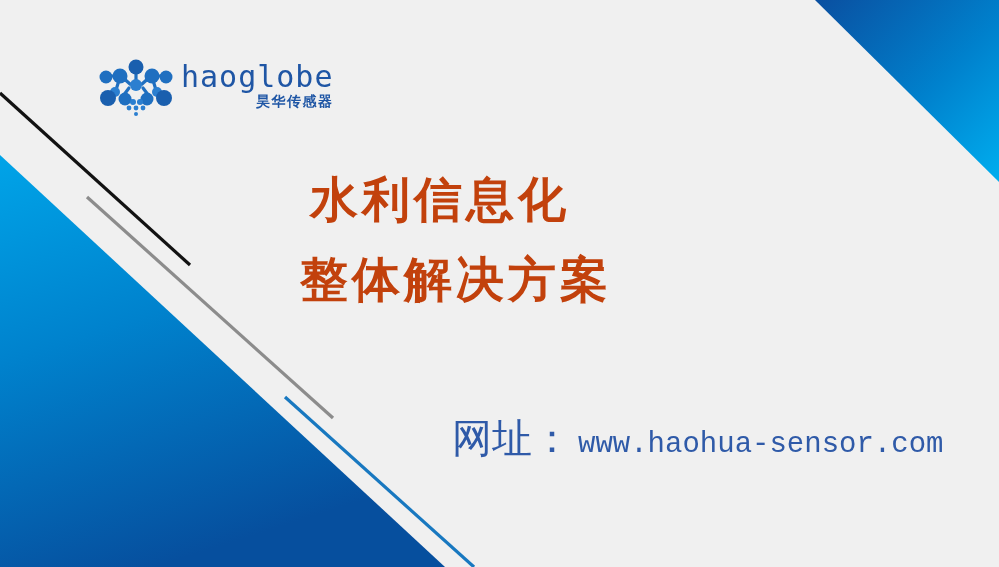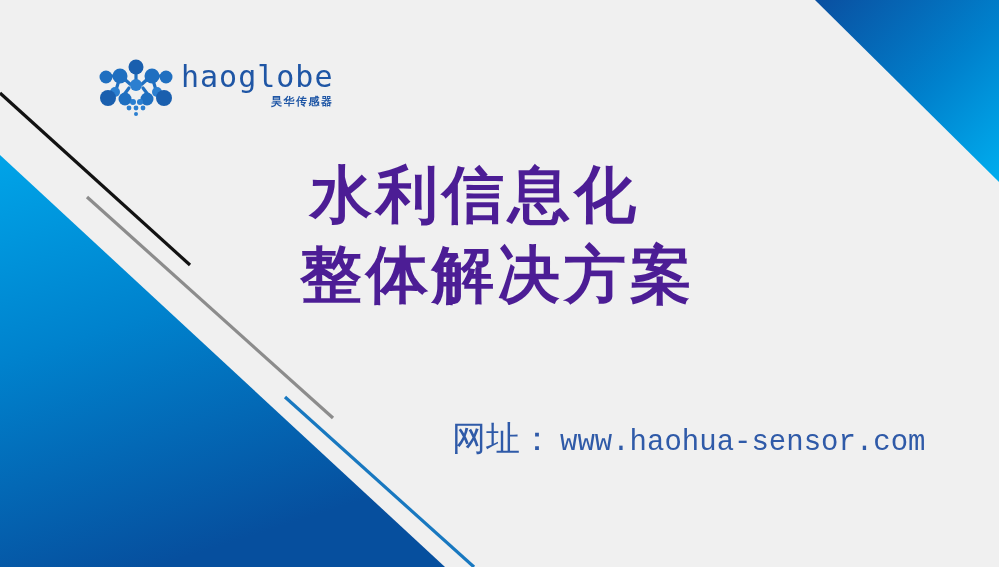--- a/index.html
+++ b/index.html
@@ -48,60 +48,60 @@
     font-family: "DejaVu Sans Mono", "Liberation Mono", monospace;
     font-size: 30px;
     line-height: 32px;
     letter-spacing: 1px;
     font-weight: 500;
     color: #1f56a5;
     text-align: center;
   }
   .logo-sub {
     font-family: "DejaVu Sans", sans-serif;
-    font-size: 11px;
+    font-size: 14px;
     line-height: 15px;
     letter-spacing: 1.5px;
     font-weight: 700;
     color: #1f56a5;
     margin-top: 1px;
   }
 
   
   .title-wrap {
     position: absolute;
     left: 300px;
     top: 160px;
     width: 600px;
   }
   .title-line {
-    font-family: Liberation Mono, monospace;
+    font-family: Liberation Serif, serif;
     font-weight: bold;
-    font-size: 62px;
+    font-size: 48px;
     line-height: 80px;
     letter-spacing: 4px;
-    color: #4c1d95;
+    color: #c2410c;
     white-space: nowrap;
   }
   .title-line-1 { margin-left: 10px; }
   .title-line-2 { }
 
   
   .site-line {
     position: absolute;
     left: 452px;
     top: 418px;
     display: flex;
     align-items: baseline;
     color: #2f5aa8;
     white-space: nowrap;
   }
   .site-label {
     font-family: "DejaVu Sans", sans-serif;
-    font-size: 34px;
+    font-size: 40px;
     line-height: 40px;
   }
   .site-url {
     font-family: Liberation Mono, monospace;
     font-size: 29px;
     line-height: 40px;
     margin-left: 6px;
   }
 </style>
 </head>

